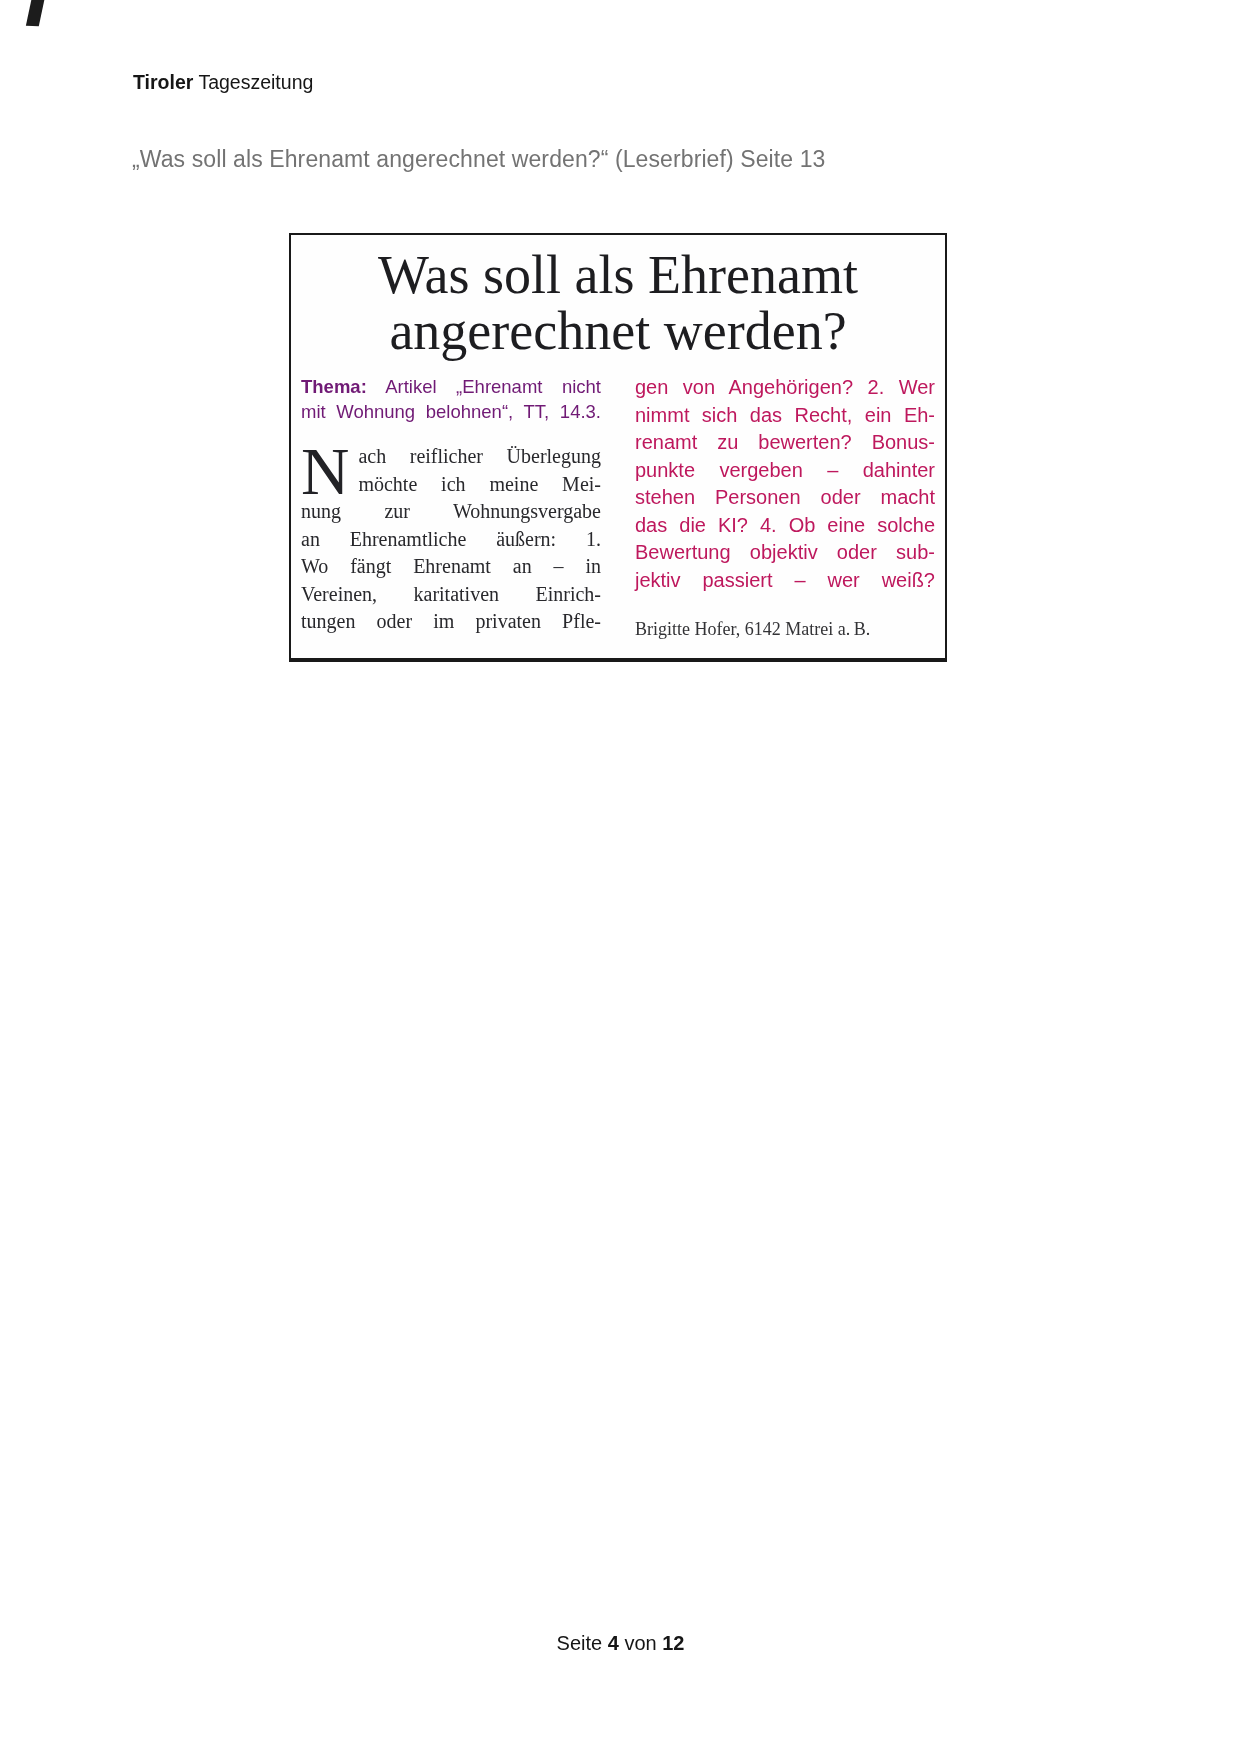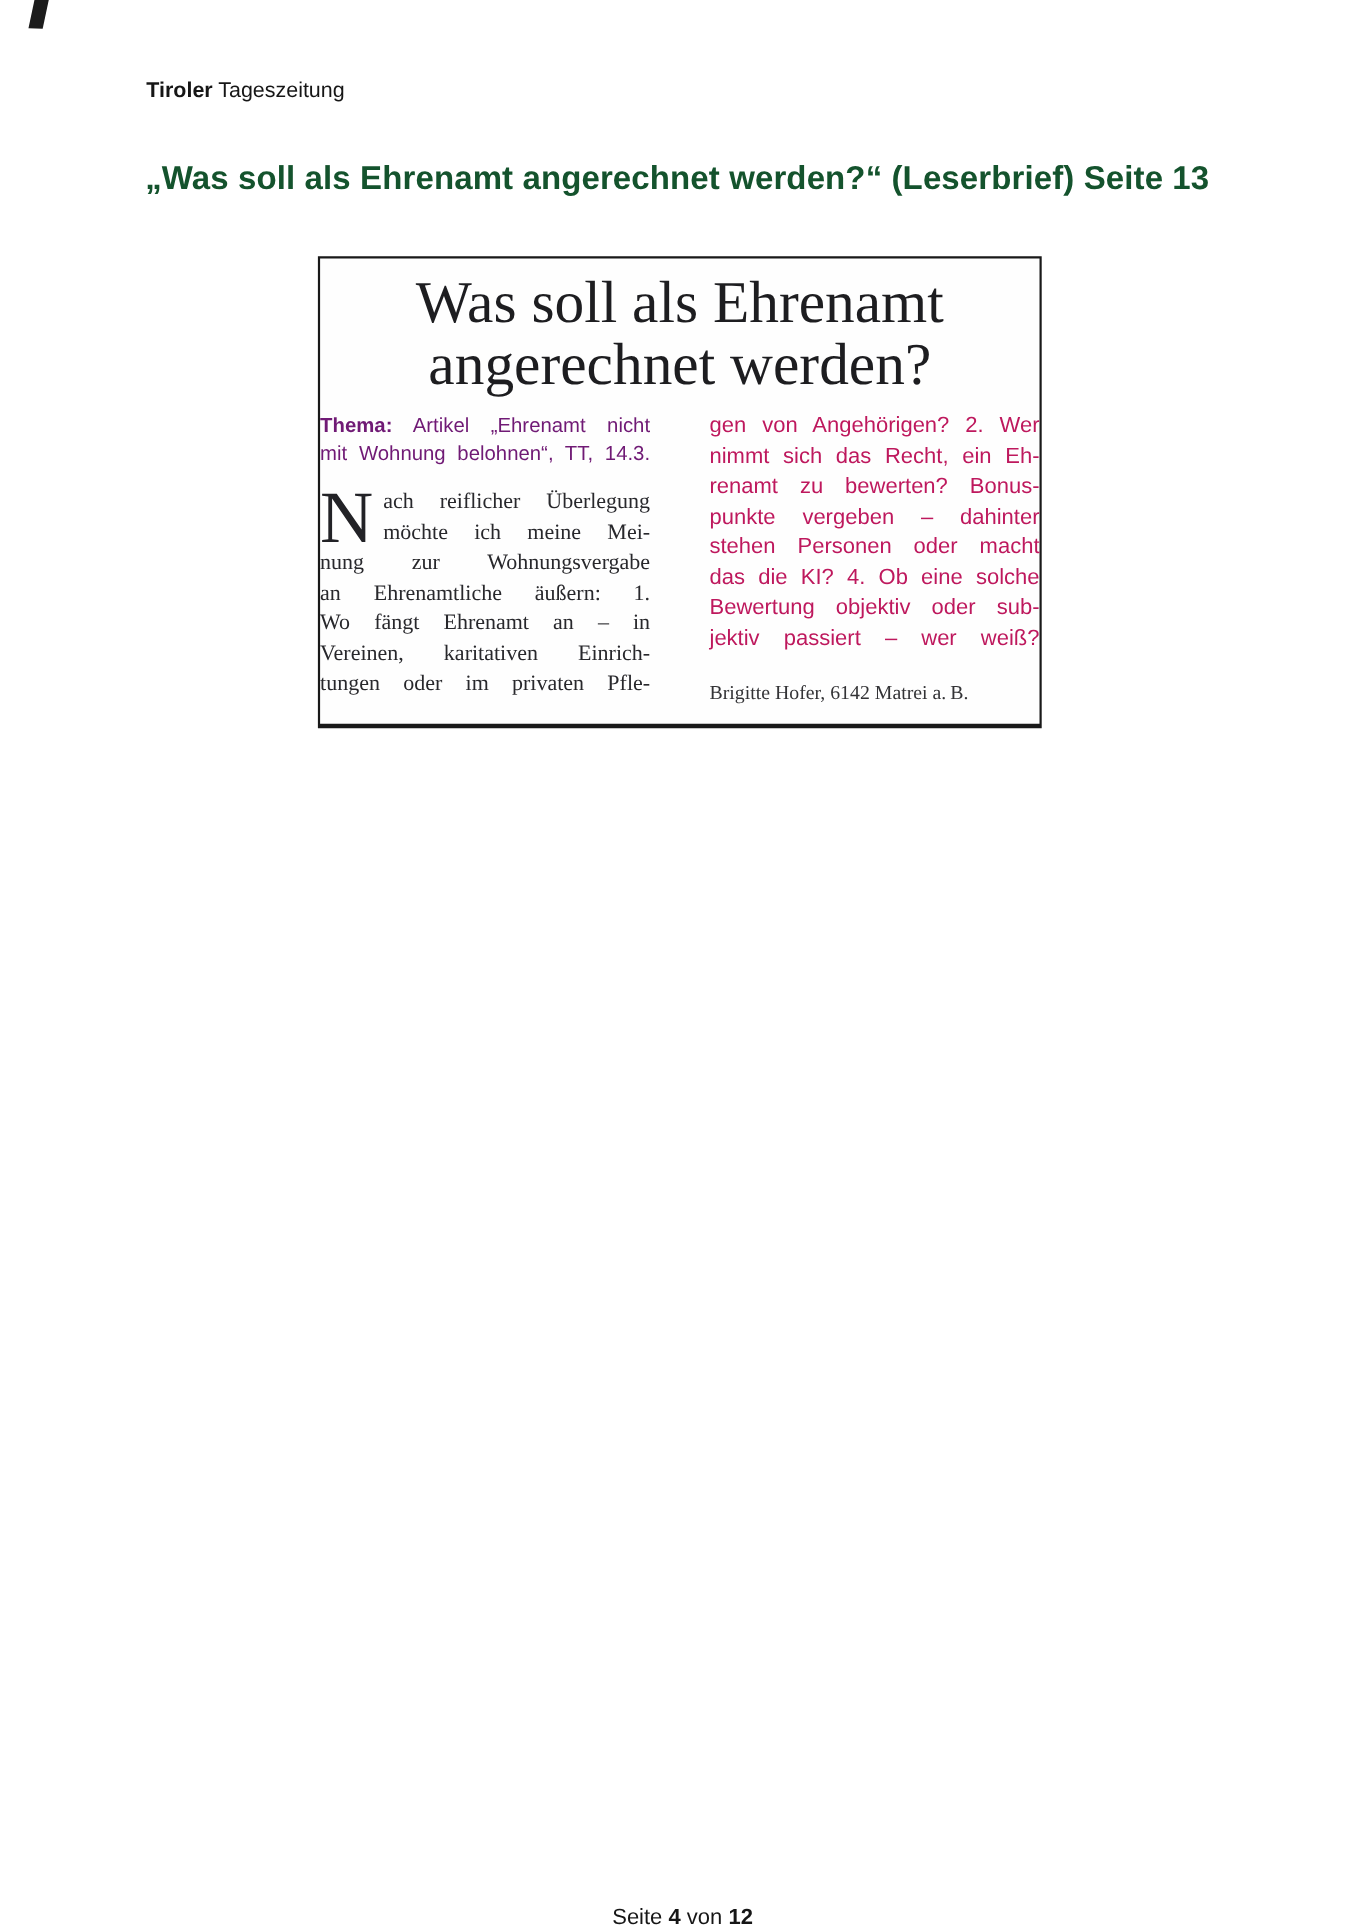--- a/index.html
+++ b/index.html
@@ -21,32 +21,32 @@
   }
 
   .masthead {
     position: absolute; left: 133px; top: 70px;
     font-size: 19.5px; line-height: 24px; color: #161616;
   }
   .masthead .bold { font-weight: 700; }
 
   .doc-heading {
     position: absolute; left: 132px; top: 146px;
-    font-size: 30px; font-weight: 700; color: #14532d;
+    font-size: 23px; font-weight: 400; color: #737373;
     letter-spacing: 0.1px; white-space: nowrap;
   }
 
   .clipping {
     position: absolute; left: 289px; top: 233px;
     width: 658px; height: 429px;
     box-sizing: border-box;
     border: 2px solid #191919;
     border-bottom-width: 4px;
     background: #fefefe;
-    padding: 0 0;
+    padding: 0 10px;
   }
 
   .clip-title {
     margin-top: 12px;
     text-align: center;
     font-family: "Liberation Serif", serif;
     font-size: 54px; line-height: 56px;
     color: #1d1d20;
   }
   .title-line { text-align: center; }
@@ -88,21 +88,21 @@
   }
 
   .signature {
     margin-top: 25px;
     font-family: Liberation Serif, serif;
     font-size: 18px; color: #333336;
     white-space: nowrap;
   }
 
   .page-footer {
-    position: absolute; left: 0; top: 1732px;
+    position: absolute; left: 0; top: 1632px;
     width: 100%;
     text-align: center;
     font-size: 20px; color: #161616;
   }
   .page-footer .bold { font-weight: 700; }
 </style>
 </head>
 <body>
 
 <div class="scan-mark"></div>

